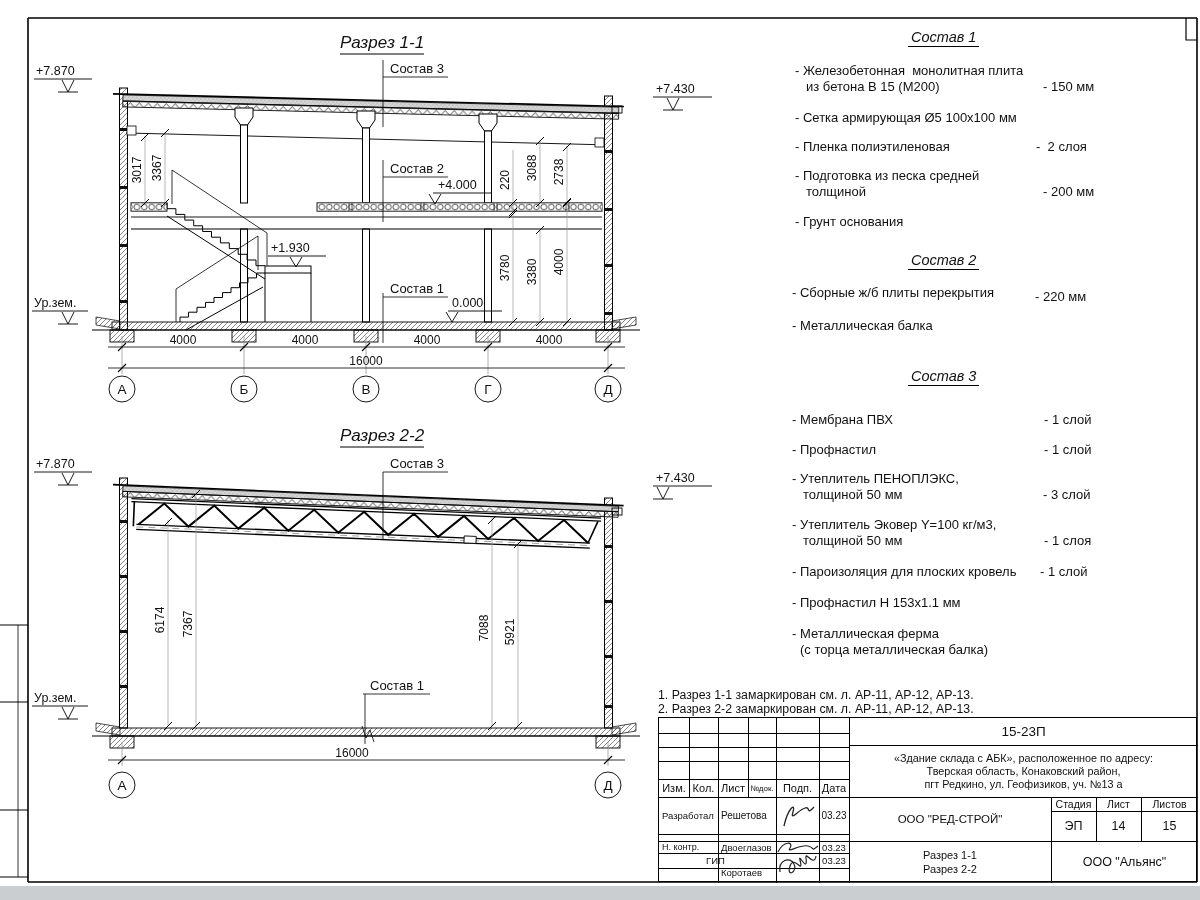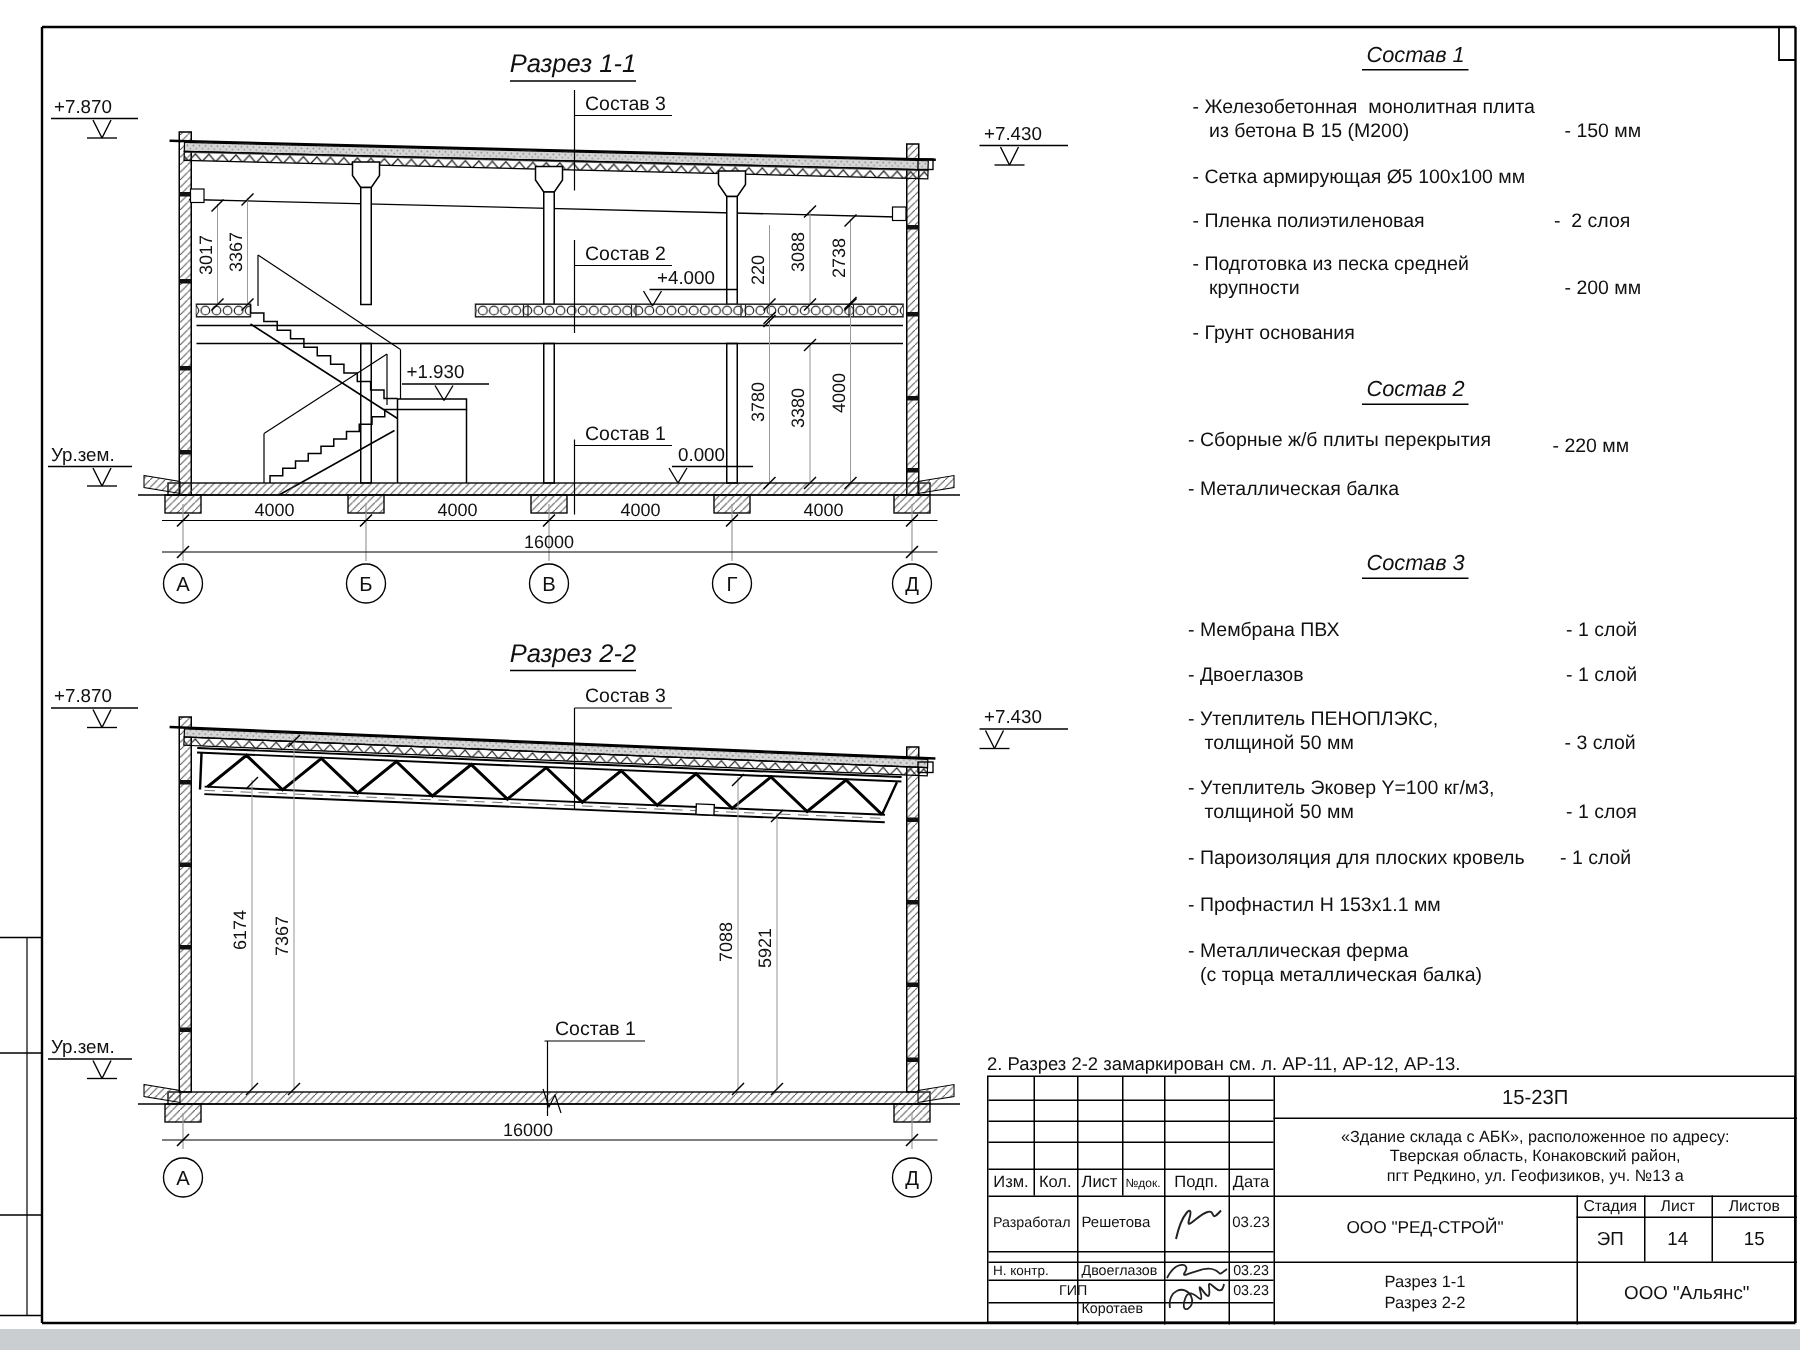--- a/index.html
+++ b/index.html
@@ -383,47 +383,48 @@
 
 <div>
   <span class="ch" style="left:908px;top:29px;">Состав 1</span>
   <span class="t" style="left:795px;top:63px;">- Железобетонная  монолитная плита</span>
   <span class="t" style="left:806px;top:79px;">из бетона В 15 (М200)</span>
   <span class="t" style="left:1043px;top:79px;">- 150 мм</span>
   <span class="t" style="left:795px;top:110px;">- Сетка армирующая Ø5 100х100 мм</span>
   <span class="t" style="left:795px;top:139px;">- Пленка полиэтиленовая</span>
   <span class="t" style="left:1036px;top:139px;">-  2 слоя</span>
   <span class="t" style="left:795px;top:168px;">- Подготовка из песка средней</span>
-  <span class="t" style="left:806px;top:184px;">крупности</span>
+  <span class="t" style="left:806px;top:184px;">толщиной</span>
   <span class="t" style="left:1043px;top:184px;">- 200 мм</span>
   <span class="t" style="left:795px;top:214px;">- Грунт основания</span>
 
   <span class="ch" style="left:908px;top:252px;">Состав 2</span>
   <span class="t" style="left:792px;top:285px;">- Сборные ж/б плиты перекрытия</span>
   <span class="t" style="left:1035px;top:289px;">- 220 мм</span>
   <span class="t" style="left:792px;top:318px;">- Металлическая балка</span>
 
   <span class="ch" style="left:908px;top:368px;">Состав 3</span>
   <span class="t" style="left:792px;top:412px;">- Мембрана ПВХ</span>
   <span class="t" style="left:1044px;top:412px;">- 1 слой</span>
-  <span class="t" style="left:792px;top:442px;">- Двоеглазов</span>
+  <span class="t" style="left:792px;top:442px;">- Профнастил</span>
   <span class="t" style="left:1044px;top:442px;">- 1 слой</span>
   <span class="t" style="left:792px;top:471px;">- Утеплитель ПЕНОПЛЭКС,</span>
   <span class="t" style="left:803px;top:487px;">толщиной 50 мм</span>
   <span class="t" style="left:1043px;top:487px;">- 3 слой</span>
   <span class="t" style="left:792px;top:517px;">- Утеплитель Эковер Y=100 кг/м3,</span>
   <span class="t" style="left:803px;top:533px;">толщиной 50 мм</span>
   <span class="t" style="left:1044px;top:533px;">- 1 слоя</span>
   <span class="t" style="left:792px;top:564px;">- Пароизоляция для плоских кровель</span>
   <span class="t" style="left:1040px;top:564px;">- 1 слой</span>
   <span class="t" style="left:792px;top:595px;">- Профнастил Н 153х1.1 мм</span>
   <span class="t" style="left:792px;top:626px;">- Металлическая ферма</span>
   <span class="t" style="left:800px;top:642px;">(с торца металлическая балка)</span>
 </div>
 
+<span class="note" style="left:658px;top:688px;">1. Разрез 1-1 замаркирован см. л. АР-11, АР-12, АР-13.</span>
 <span class="note" style="left:658px;top:702px;">2. Разрез 2-2 замаркирован см. л. АР-11, АР-12, АР-13.</span>
 
 <div id="tb">
 
   <div class="vl" style="left:30px;top:0;height:79px;"></div>
   <div class="vl" style="left:59px;top:0;height:165px;"></div>
   <div class="vl" style="left:89px;top:0;height:79px;"></div>
   <div class="vl" style="left:117px;top:0;height:165px;"></div>
   <div class="vl" style="left:160px;top:0;height:165px;"></div>
   <div class="vl" style="left:190px;top:0;height:165px;"></div>

